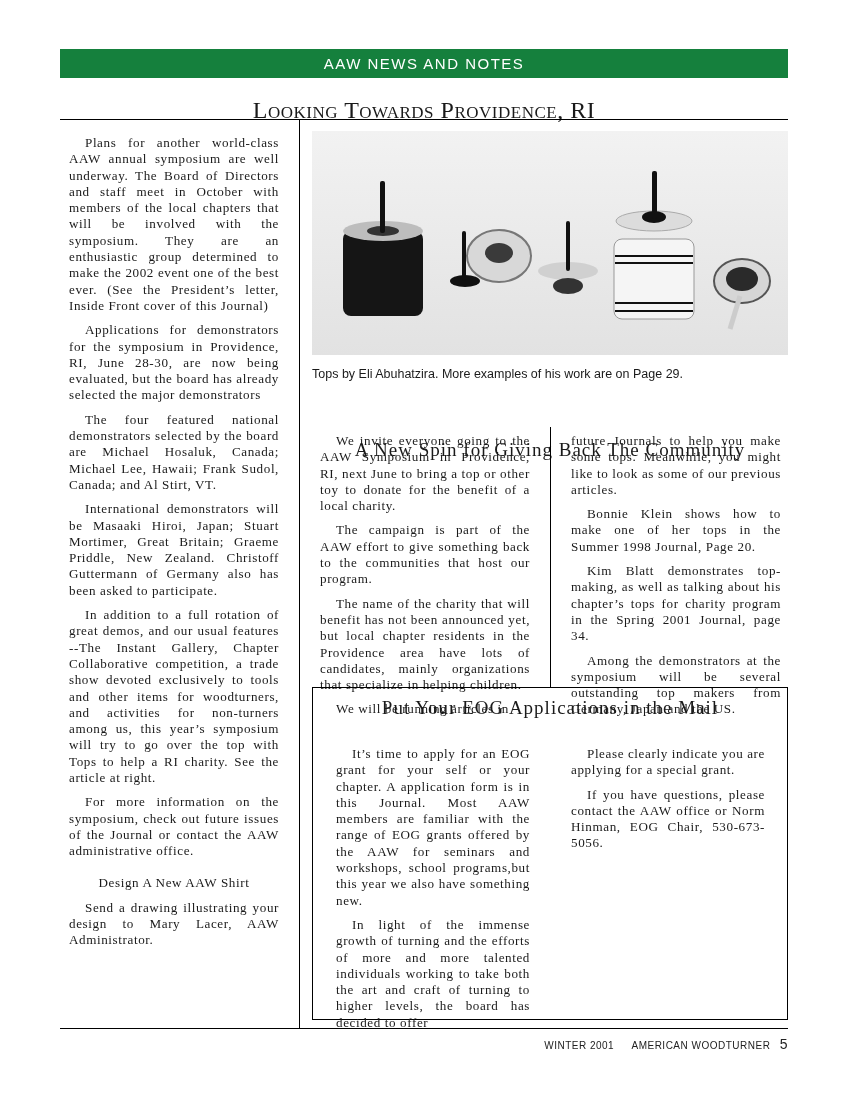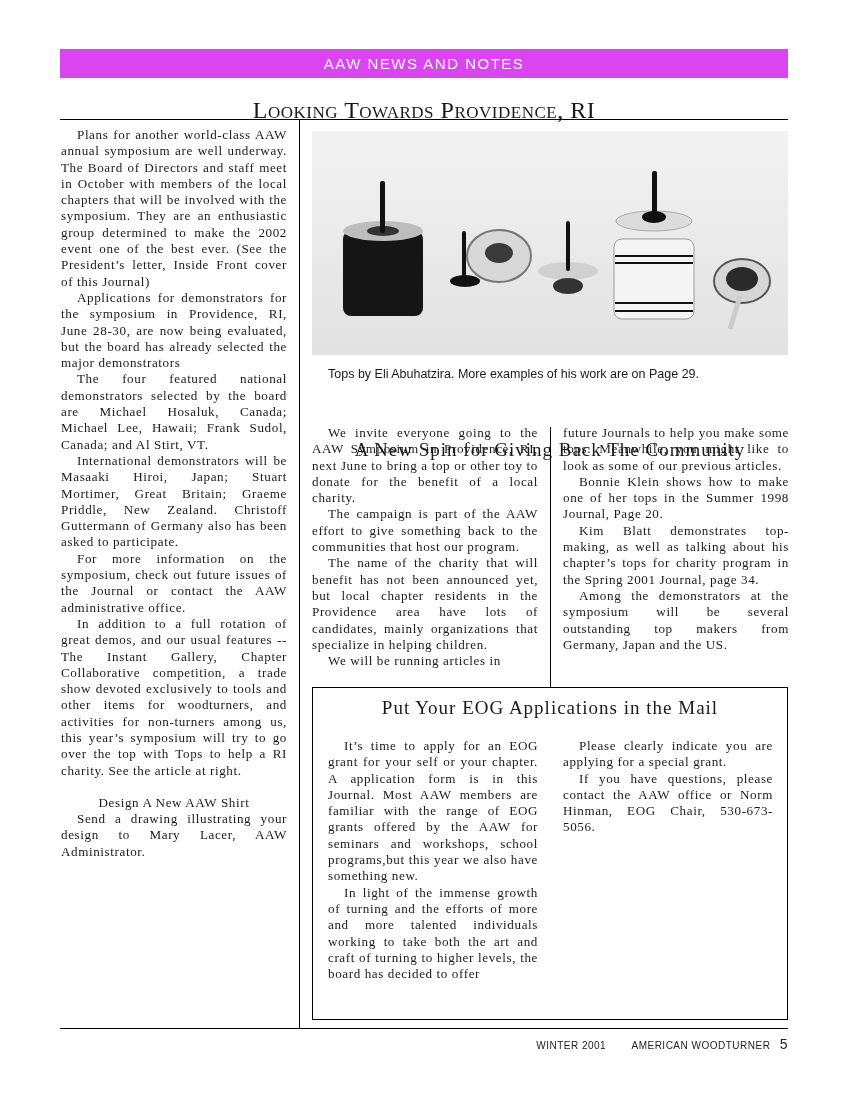--- a/index.html
+++ b/index.html
@@ -1,65 +1,65 @@
 <!DOCTYPE html>
 <html><head>
 <meta charset="utf-8">
 <style>
   html, body { margin:0; padding:0; background:#ffffff; }
   body { width:850px; height:1100px; position:relative; overflow:hidden;
          font-family:"Liberation Serif", serif; color:#1a1a1a; }
   .banner { position:absolute; left:60px; top:49px; width:728px; height:29px;
-            background:#d946ef; color:#fff; text-align:center;
+            background:#15803d; color:#fff; text-align:center;
             font-family:"Liberation Sans", sans-serif; font-size:15px; letter-spacing:1.5px;
             line-height:29px; }
   .title { position:absolute; left:60px; top:94px; width:728px; text-align:center;
            font-size:24px; font-variant:small-caps; letter-spacing:0.5px; line-height:32px; }
   .rule-top { position:absolute; left:60px; top:119px; width:728px; height:1px; background:#000; }
   .rule-bottom { position:absolute; left:60px; top:1028px; width:728px; height:1px; background:#000; }
   .vdiv { position:absolute; left:299px; top:119px; width:1px; height:909px; background:#000; }
   .col { position:absolute; font-size:13.1px; line-height:16.3px; text-align:justify;
          letter-spacing:0.6px; }
-  .col p { margin:0; text-indent:16px; }
+  .col p { margin:8px; text-indent:16px; }
   .col p.noindent { text-indent:0; }
   .left-col { left:61px; top:127px; width:226px; }
   .subhead { text-align:center; text-indent:0 !important; margin-top:16px !important; }
   .photo { position:absolute; left:312px; top:131px; width:476px; height:224px; background:#e9e9e9; overflow:hidden; }
   .caption { position:absolute; left:312px; top:367px; width:480px;
-             font-family:"Liberation Sans", sans-serif; font-size:12.5px;margin-left:16px; }
+             font-family:"Liberation Sans", sans-serif; font-size:12.5px; }
   .spin-head { position:absolute; left:312px; top:395px; width:476px; text-align:center;
                font-size:19px; letter-spacing:1px;margin-top:44px; }
   .spin-left { left:312px; top:425px; width:226px; }
   .spin-right { left:563px; top:425px; width:226px; }
   .spin-vdiv { position:absolute; left:550px; top:427px; width:1px; height:261px; background:#000; }
   .eog-box { position:absolute; left:312px; top:687px; width:476px; height:333px; border:1.5px solid #000; box-sizing:border-box; }
   .eog-head { position:absolute; left:312px; top:697px; width:476px; text-align:center;
               font-size:19px; letter-spacing:1px; }
   .eog-left { left:328px; top:738px; width:210px; }
   .eog-right { left:563px; top:738px; width:210px; }
   .footer { position:absolute; right:62px; top:1036px; font-family:"Liberation Sans", sans-serif;
             font-size:10px; letter-spacing:0.5px; color:#222; }
   .footer .pg { font-size:14px; margin-left:6px; }
-  .footer .mag { margin-left:22px; }
+  .footer .mag { margin-left:14px; }
 </style>
 </head>
 <body>
 
 <div class="banner">AAW NEWS AND NOTES</div>
 <div class="title">Looking Towards Providence, RI</div>
 <div class="rule-top"></div>
 <div class="vdiv"></div>
 
 <div class="col left-col">
   <p>Plans for another world-class AAW annual symposium are well underway. The Board of Directors and staff meet in October with members of the local chapters that will be involved with the symposium. They are an enthusiastic group determined to make the 2002 event one of the best ever. (See the President’s letter, Inside Front cover of this Journal)</p>
   <p>Applications for demonstrators for the symposium in Providence, RI, June 28-30, are now being evaluated, but the board has already selected the major demonstrators</p>
   <p>The four featured national demonstrators selected by the board are Michael Hosaluk, Canada; Michael Lee, Hawaii; Frank Sudol, Canada; and Al Stirt, VT.</p>
   <p>International demonstrators will be Masaaki Hiroi, Japan; Stuart Mortimer, Great Britain; Graeme Priddle, New Zealand. Christoff Guttermann of Germany also has been asked to participate.</p>
+  <p>In addition to a full rotation of great demos, and our usual features --The Instant Gallery, Chapter Collaborative competition, a trade show devoted exclusively to tools and other items for woodturners, and activities for non-turners among us, this year’s symposium will try to go over the top with Tops to help a RI charity. See the article at right.</p>
   <p>For more information on the symposium, check out future issues of the Journal or contact the AAW administrative office.</p>
-  <p>In addition to a full rotation of great demos, and our usual features --The Instant Gallery, Chapter Collaborative competition, a trade show devoted exclusively to tools and other items for woodturners, and activities for non-turners among us, this year’s symposium will try to go over the top with Tops to help a RI charity. See the article at right.</p>
   <p class="subhead">Design A New AAW Shirt</p>
   <p>Send a drawing illustrating your design to Mary Lacer, AAW Administrator.</p>
 </div>
 
 <div class="photo">
   <svg width="476" height="224" viewBox="0 0 476 224">
     <defs>
       <linearGradient id="bg" x1="0" y1="0" x2="0" y2="1">
         <stop offset="0" stop-color="#f2f2f2"></stop>
           <stop offset="1" stop-color="#e2e2e2"></stop>

